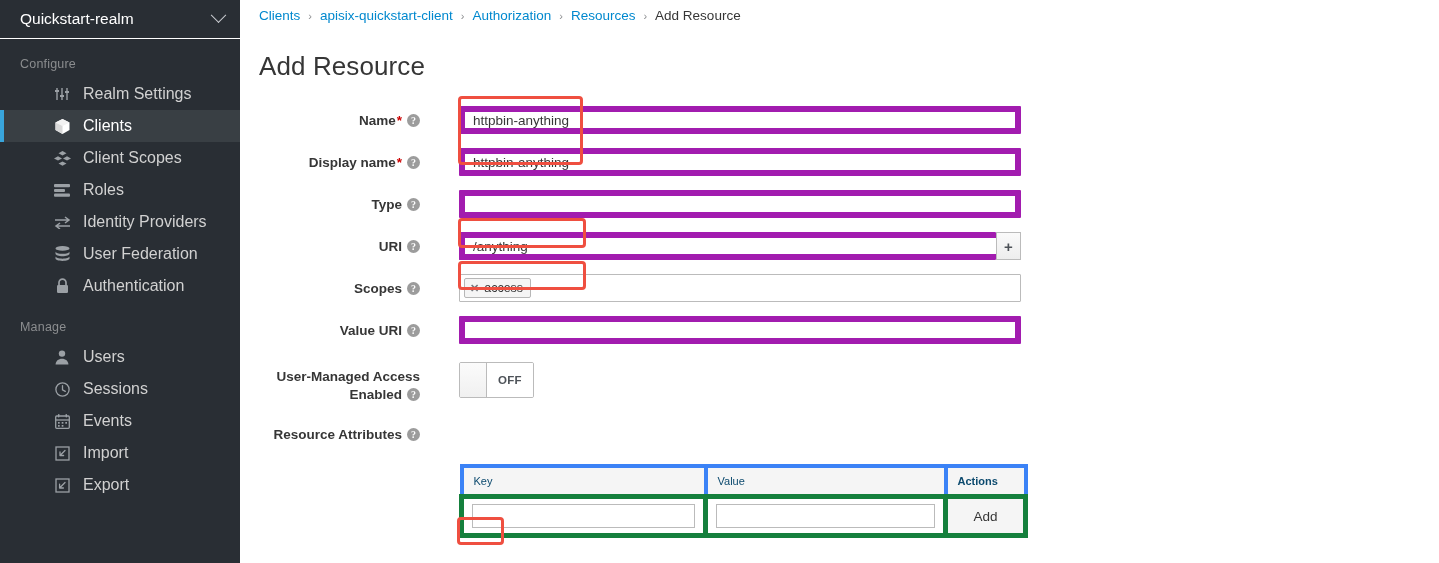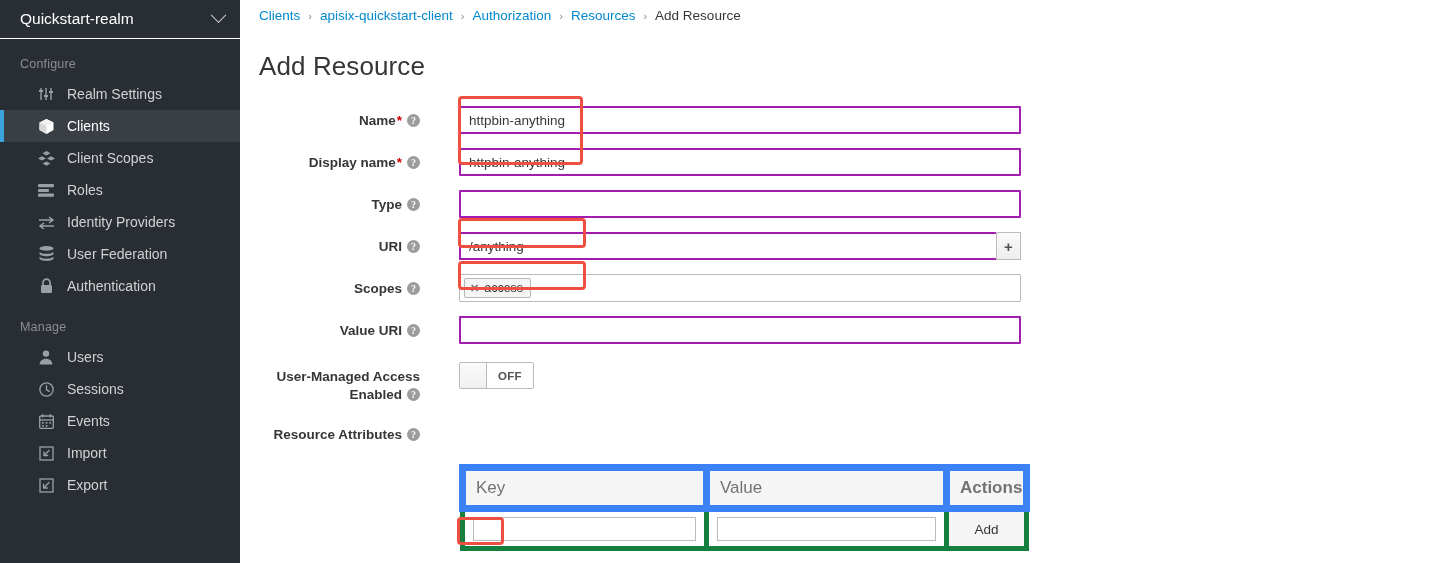--- a/index.html
+++ b/index.html
@@ -38,23 +38,23 @@
   }
   .nav-section {
     color: #8b8d8f;
     font-size: 12.5px;
     padding: 18px 0 7px 20px;
     letter-spacing: .2px;
   }
   .nav-item {
     display: flex; align-items: center;
     height: 32px;
-    padding-left: 36px;
+    padding-left: 52px;
     color: #d1d1d1;
-    font-size: 14px;
+    font-size: 16px;
     cursor: pointer;
     position: relative;
   }
   .nav-item .ico {
     width: 20px; height: 18px;
     margin-right: 11px;
     display: flex; align-items: center; justify-content: center;
     flex: 0 0 20px;
   }
   .nav-item .ico svg { display: block; }
@@ -129,21 +129,21 @@
     vertical-align: 1px;
     cursor: pointer;
     font-family: "Liberation Serif", serif;
   }
   .fctl {
     margin-left: 39px;
     padding-top: 2px;
   }
   .inp {
     width: 562px; height: 28px;
-    border: 2px solid #a21caf;
+    border: 6px solid #a21caf;
     background: #fff;
     font-size: 13.5px;
     color: #363636;
     padding: 0 8px;
     font-family: "Liberation Sans", sans-serif;
     border-radius: 1px;
     outline: none;
   }
   .inp::placeholder { color: #999; }
 
@@ -181,21 +181,21 @@
     cursor: pointer;
   }
   .chip-x {
     color: #72767b; font-size: 11px;
     margin-right: 5px; font-weight: bold;
   }
 
   
   .toggle {
     display: inline-flex;
-    height: 27px;
+    height: 36px;
     border: 1px solid #bbb;
     border-radius: 2px;
     overflow: hidden;
     cursor: pointer;
     background: #fff;
   }
   .toggle .knob {
     width: 27px;
     background: linear-gradient(#fbfbfb,#f0f0f0);
     border-right: 1px solid #bbb;
@@ -211,25 +211,25 @@
 
   
   .attr-wrap { margin-left: 219px; margin-top: 6px; }
   table.attrs {
     border-collapse: collapse;
     width: 564px;
     table-layout: fixed;
   }
   table.attrs th {
     background: #f5f5f5;
-    border: 7px solid #3b82f6;
+    border: 4px solid #3b82f6;
     text-align: left;
-    font-size: 17px;
+    font-size: 11px;
     font-weight: normal;
-    color: #737373;
+    color: #0c4a6e;
     padding: 7px 10px;
     height: 29px;
   }
   table.attrs td {
     border: 5px solid #15803d;
     padding: 5px 8px;
     height: 34px;
     vertical-align: middle;
   }
   table.attrs td.act {

